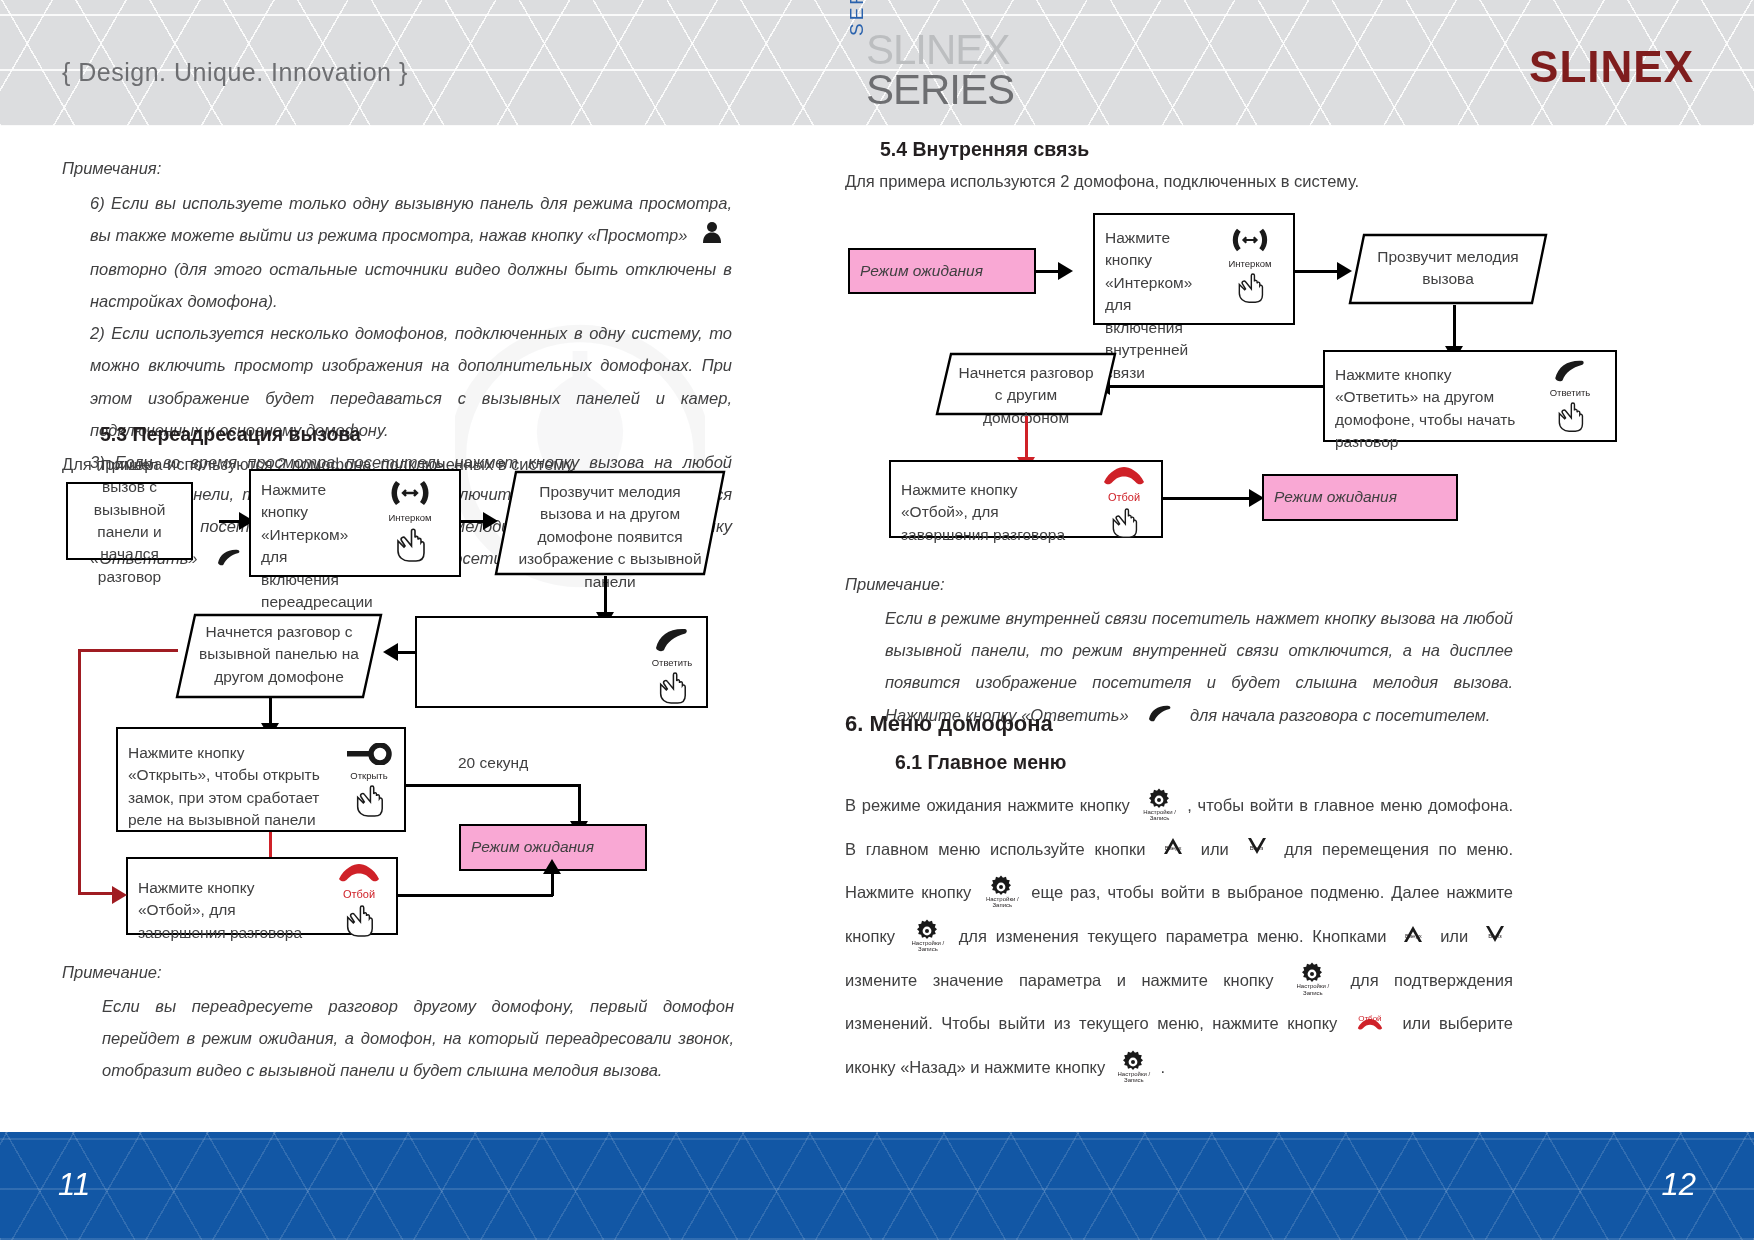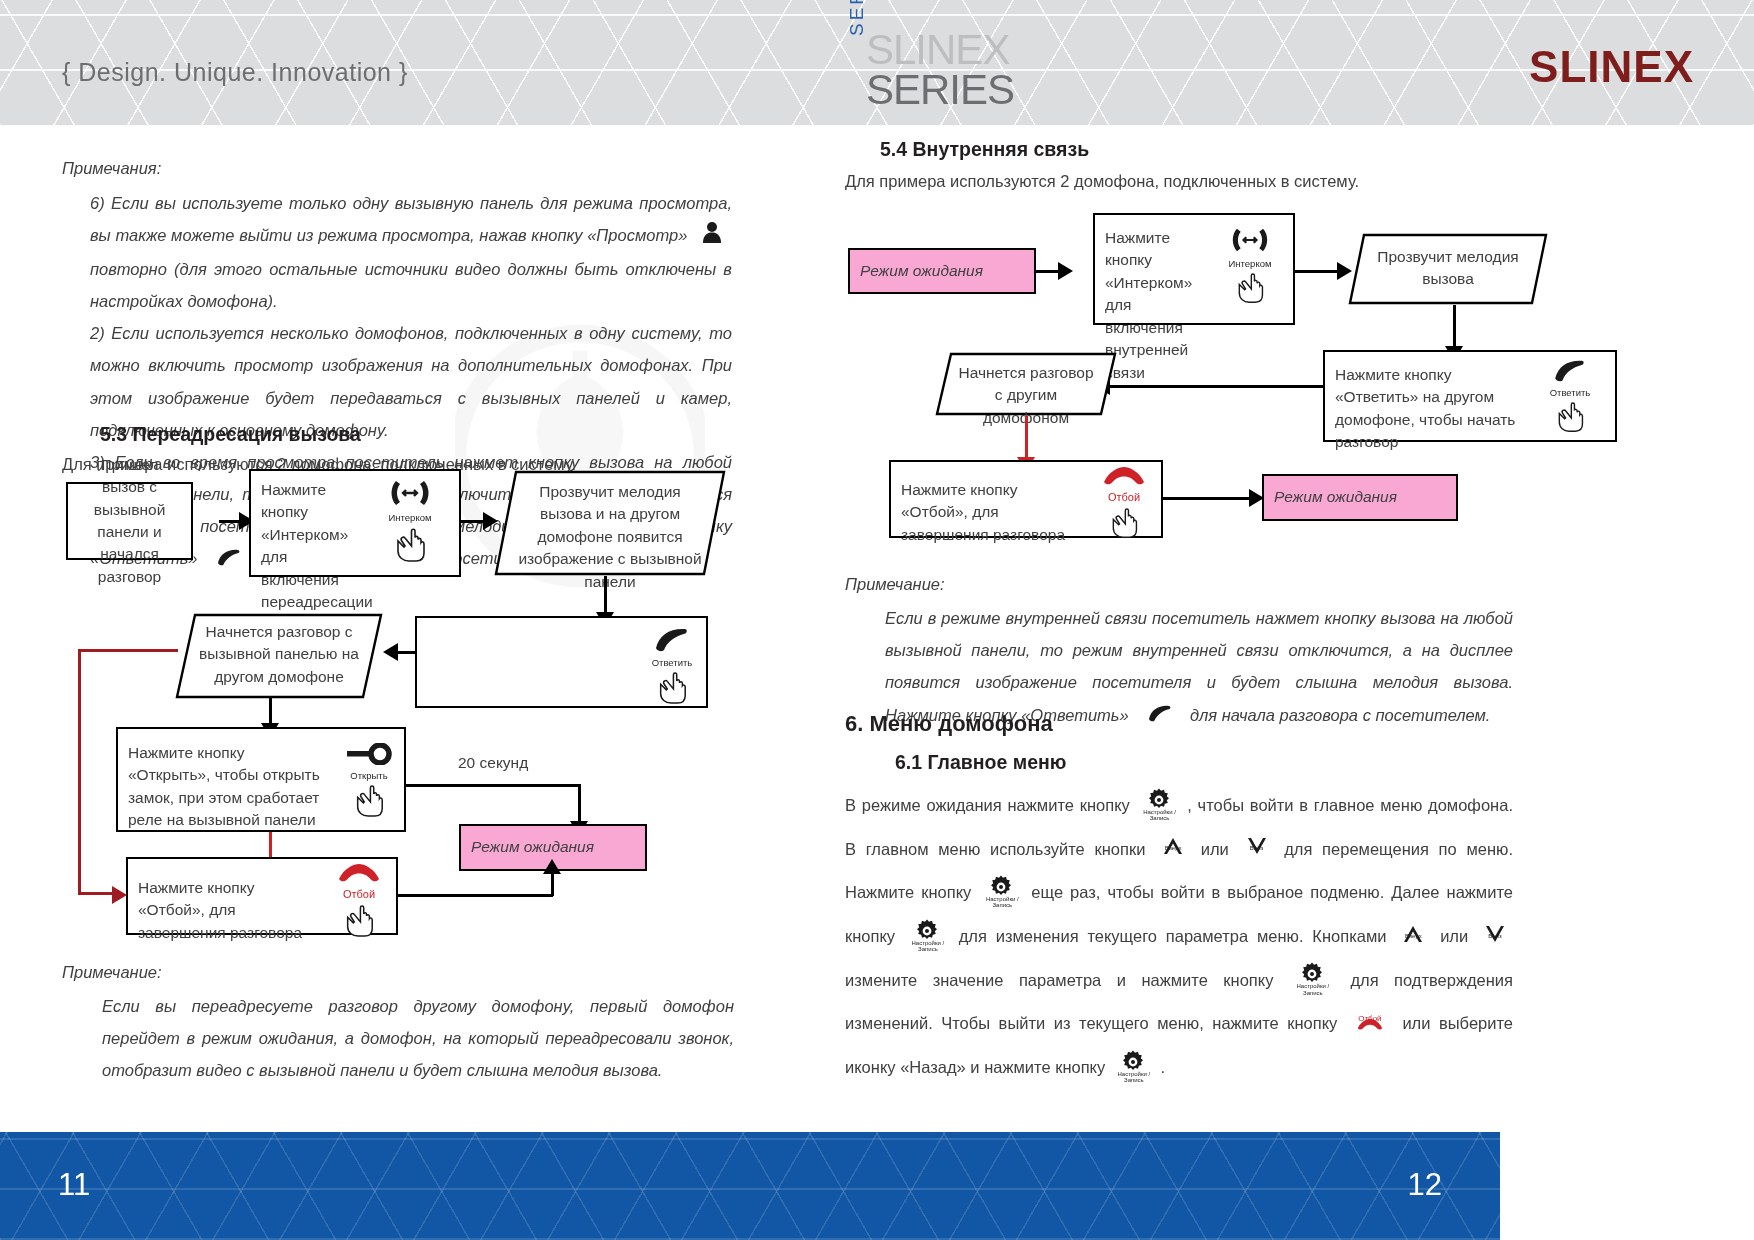--- a/index.html
+++ b/index.html
@@ -47,22 +47,22 @@
     font-size:42px; color:#6d6e71; letter-spacing:-1px; line-height:.95;
     font-weight:400;
   }
   .brand{
     position:absolute; right:60px; top:42px;
     font-size:44px; font-weight:bold; color:#7f1d1d;
     letter-spacing:1px;
   }
   
   .footer{
-    position:absolute; left:0; bottom:0; width:1500px; height:108px;
-    background:#1257a5; overflow:hidden;
+    position:absolute; left:0; bottom:0; width:1754px; height:108px;
+    background:#1257a5; overflow:hidden;font-style:italic;
   }
   .footer .grid{
     position:absolute; left:0; top:0; width:1754px; height:108px;
     background-image:
       repeating-linear-gradient(60deg, rgba(255,255,255,.13) 0 1.5px, transparent 1.5px 58px),
       repeating-linear-gradient(-60deg, rgba(255,255,255,.13) 0 1.5px, transparent 1.5px 58px),
       repeating-linear-gradient(0deg, rgba(255,255,255,.13) 0 1.5px, transparent 1.5px 50px);
   }
   .pgnum{ position:absolute; top:35px; color:#ffffff; font-size:31px; }
   .pgnum.left{ left:58px; }

